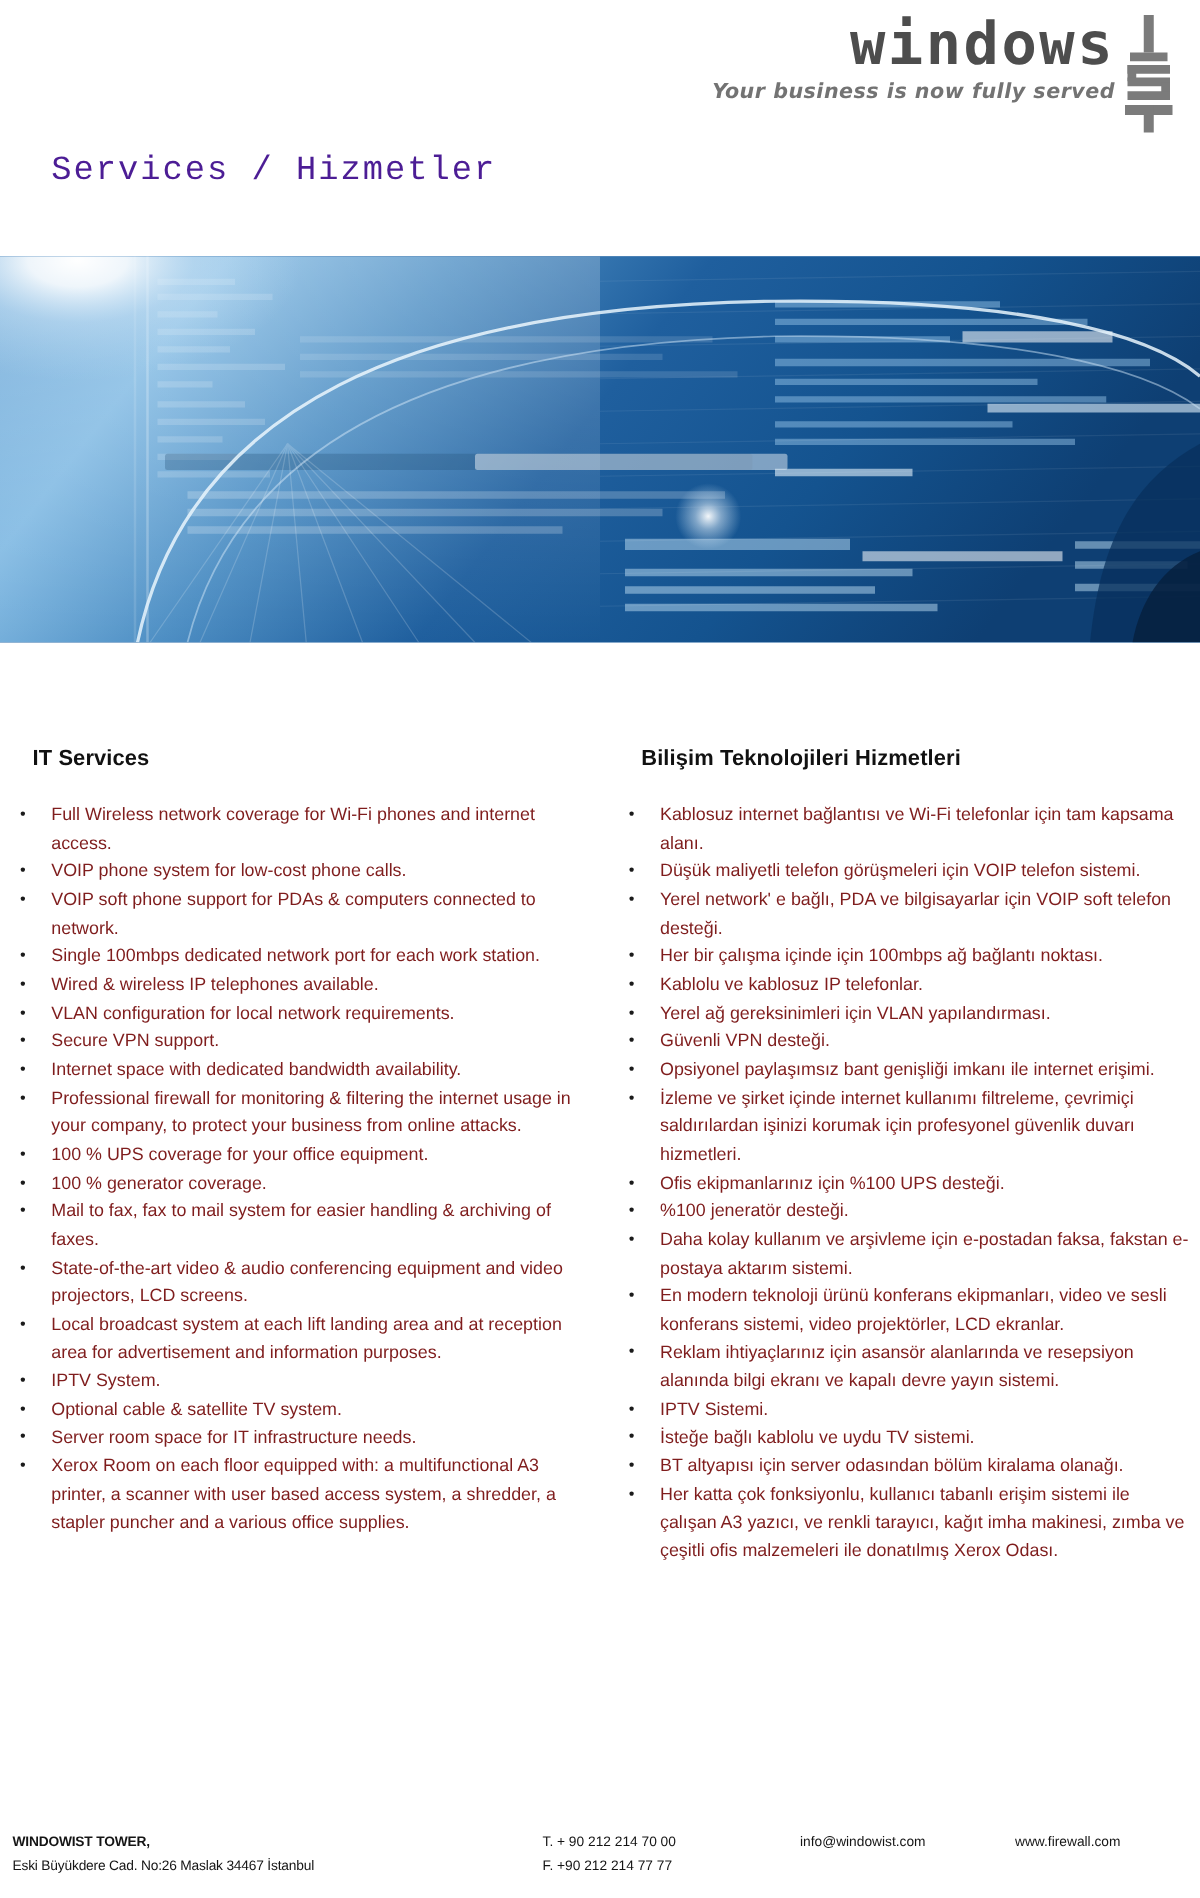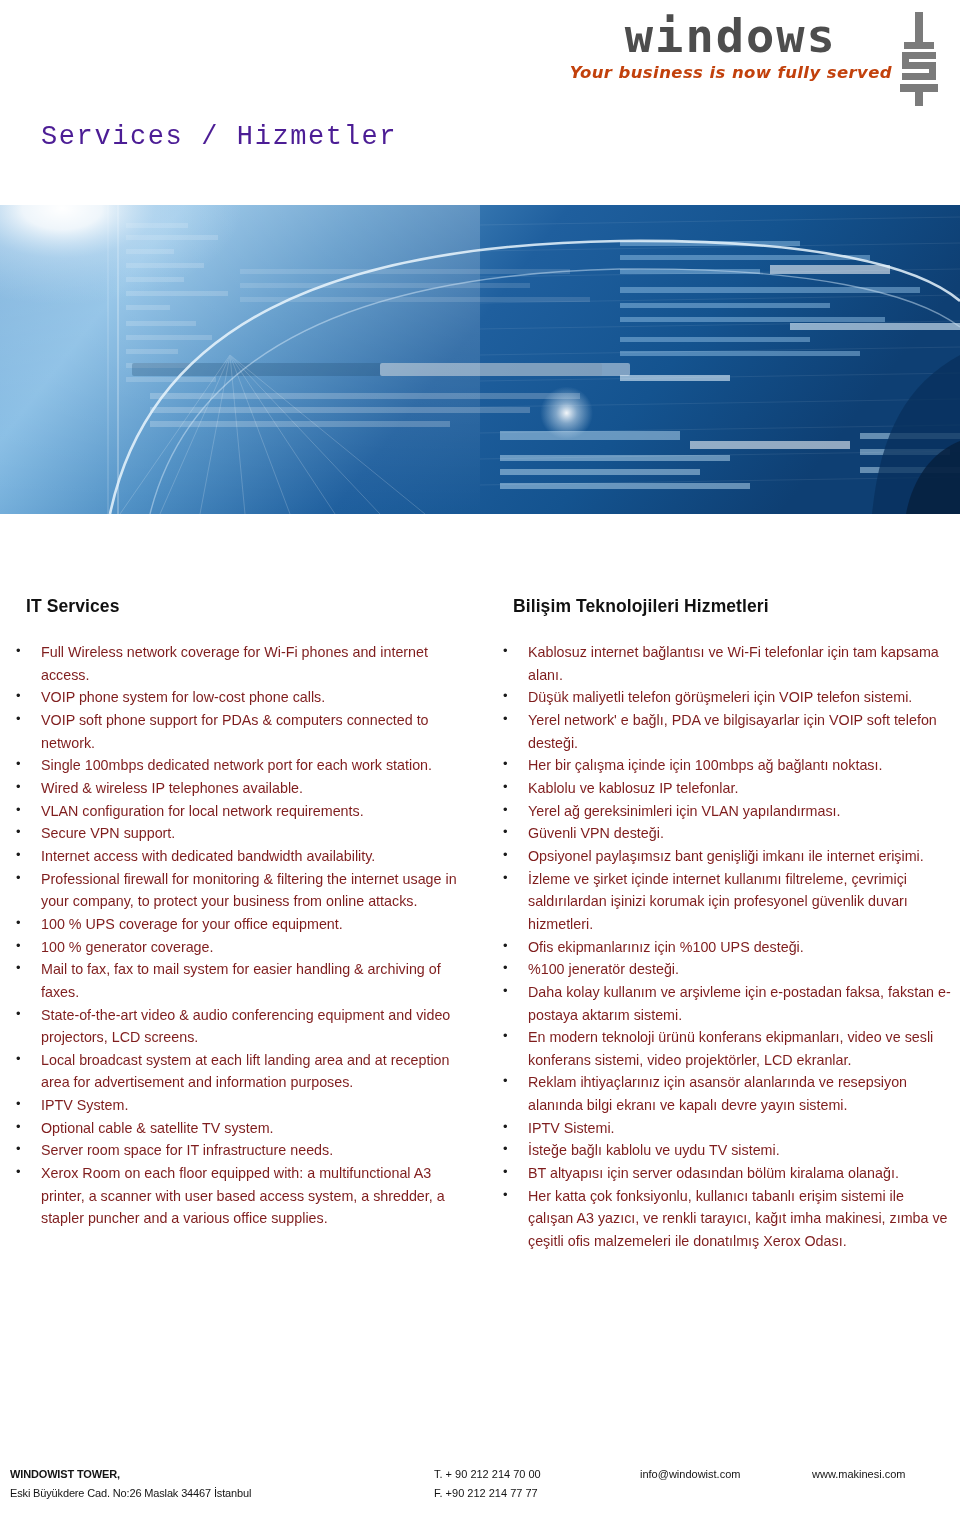--- a/index.html
+++ b/index.html
@@ -8,36 +8,36 @@
     background:#ffffff;
     font-family:"Liberation Sans", sans-serif;
     color:#1a1a1a;
     position:relative;
     overflow:hidden;
   }
 
   
   .header{position:absolute;top:0;left:0;width:960px;height:105px;}
   .logo{position:absolute;right:18px;top:14px;display:flex;align-items:flex-start;}
-  .logo-left{display:flex;flex-direction:column;align-items:center;}
+  .logo-left{display:flex;flex-direction:column;align-items:flex-end;}
   .logo-word{
     font-family:"DejaVu Sans Mono", monospace;
     font-weight:bold;
     font-size:47px;
     letter-spacing:2px;
     color:#4d4d4d;
     line-height:0.95;
     text-transform:lowercase;
   }
   .logo-tag{
     font-family:"DejaVu Sans", sans-serif;
     font-style:italic;
     font-weight:bold;
     font-size:16.5px;
-    color:#c2410c;
+    color:#737373;
     letter-spacing:0.4px;
     margin-top:4px;
     white-space:nowrap;
   }
   .logo-mark{
     position:relative;width:46px;height:92px;margin-left:4px;margin-top:-2px;
   }
   .logo-mark .bar{position:absolute;background:#7b7b7b;}
   .mk-i-v{left:19px;top:0px;width:8px;height:30px;}
   .mk-i-b{left:8px;top:30px;width:30px;height:7px;}
@@ -284,21 +284,21 @@
   <div class="col col-left">
     <h2 class="col-head">IT Services</h2>
     <ul class="svc">
         <li>Full Wireless network coverage for Wi-Fi phones and internet access.</li>
         <li>VOIP phone system for low-cost phone calls.</li>
         <li>VOIP soft phone support for PDAs &amp; computers connected to network.</li>
         <li>Single 100mbps dedicated network port for each work station.</li>
         <li>Wired &amp; wireless IP telephones available.</li>
         <li>VLAN configuration for local network requirements.</li>
         <li>Secure VPN support.</li>
-        <li>Internet access with dedicated bandwidth availability.</li>
+        <li>Internet space with dedicated bandwidth availability.</li>
         <li>Professional firewall for monitoring &amp; filtering the internet usage in your company, to protect your business from online attacks.</li>
         <li>100 % UPS coverage for your office equipment.</li>
         <li>100 % generator coverage.</li>
         <li>Mail to fax, fax to mail system for easier handling &amp; archiving of faxes.</li>
         <li>State-of-the-art video &amp; audio conferencing equipment and video projectors, LCD screens.</li>
         <li>Local broadcast system at each lift landing area and at reception area for advertisement and information purposes.</li>
         <li>IPTV System.</li>
         <li>Optional cable &amp; satellite TV system.</li>
         <li>Server room space for IT infrastructure needs.</li>
         <li>Xerox Room on each floor equipped with: a multifunctional A3 printer, a scanner with user based access system, a shredder, a stapler puncher and a various office supplies.</li>
@@ -334,14 +334,14 @@
 <div class="footer">
   <div class="fcol f-addr">
     <div class="l1">WINDOWIST TOWER,</div>
     <div class="l2">Eski Büyükdere Cad. No:26 Maslak 34467 İstanbul</div>
   </div>
   <div class="fcol f-tel">
     <div class="l1">T. + 90 212 214 70 00</div>
     <div class="l2">F.  +90 212 214 77 77</div>
   </div>
   <div class="fcol f-mail">info@windowist.com</div>
-  <div class="fcol f-web">www.makinesi.com</div>
+  <div class="fcol f-web">www.firewall.com</div>
 </div>
 
 </body></html>

